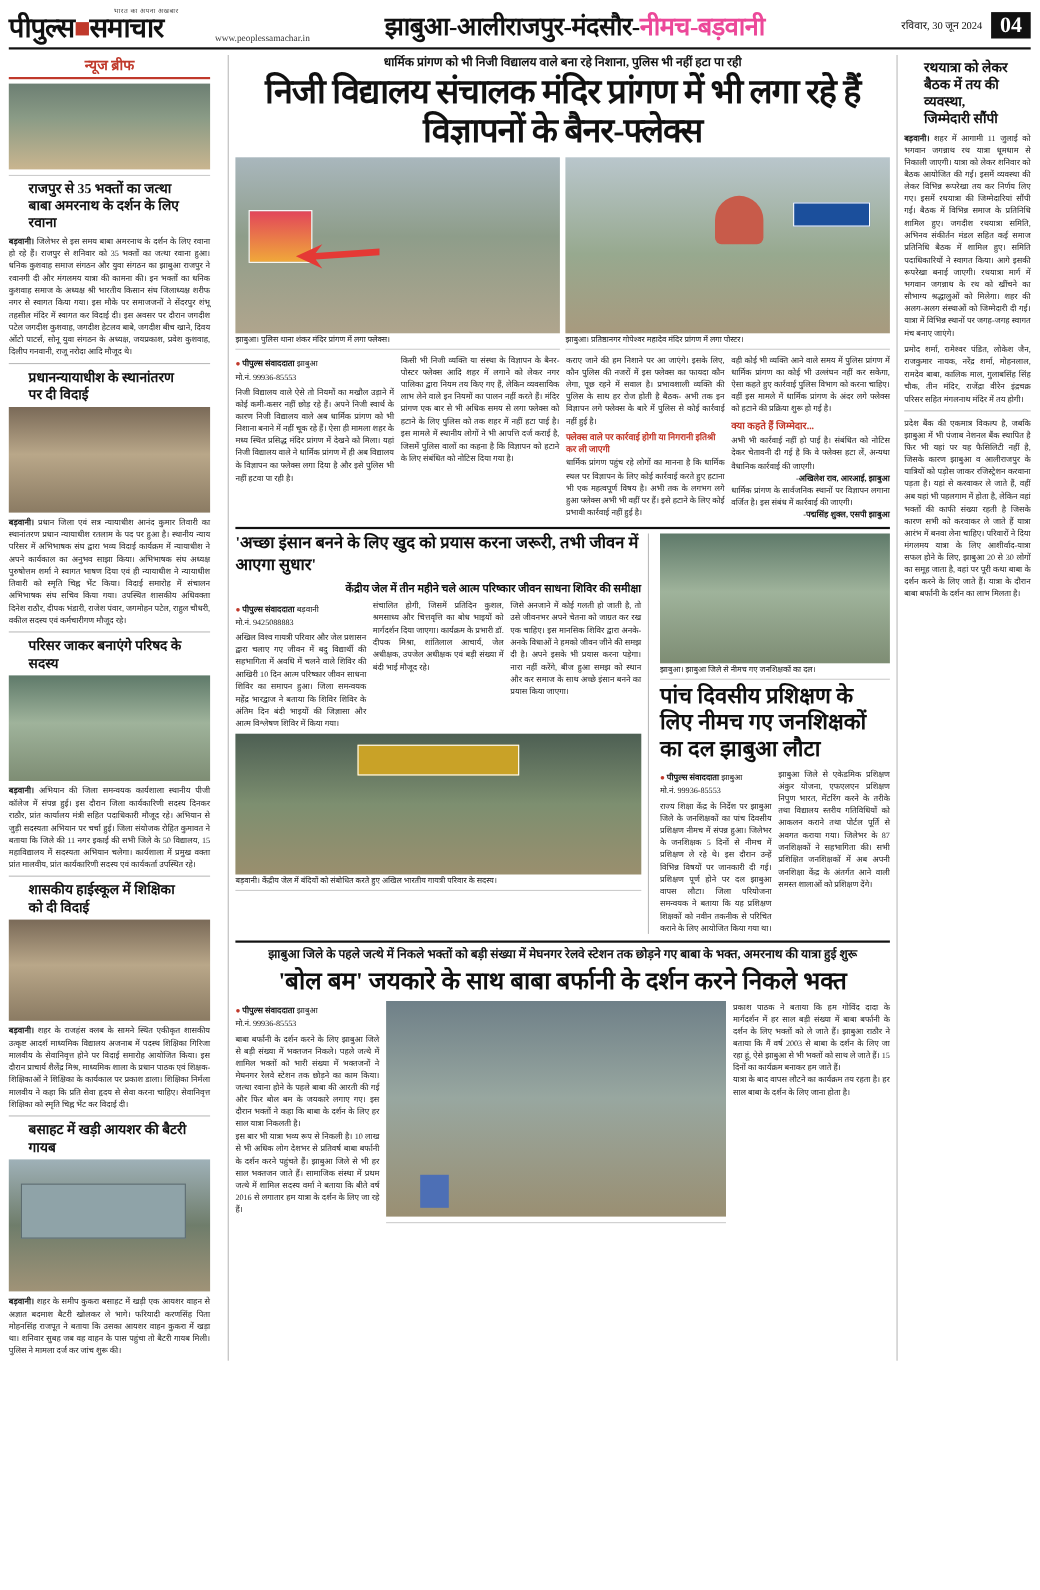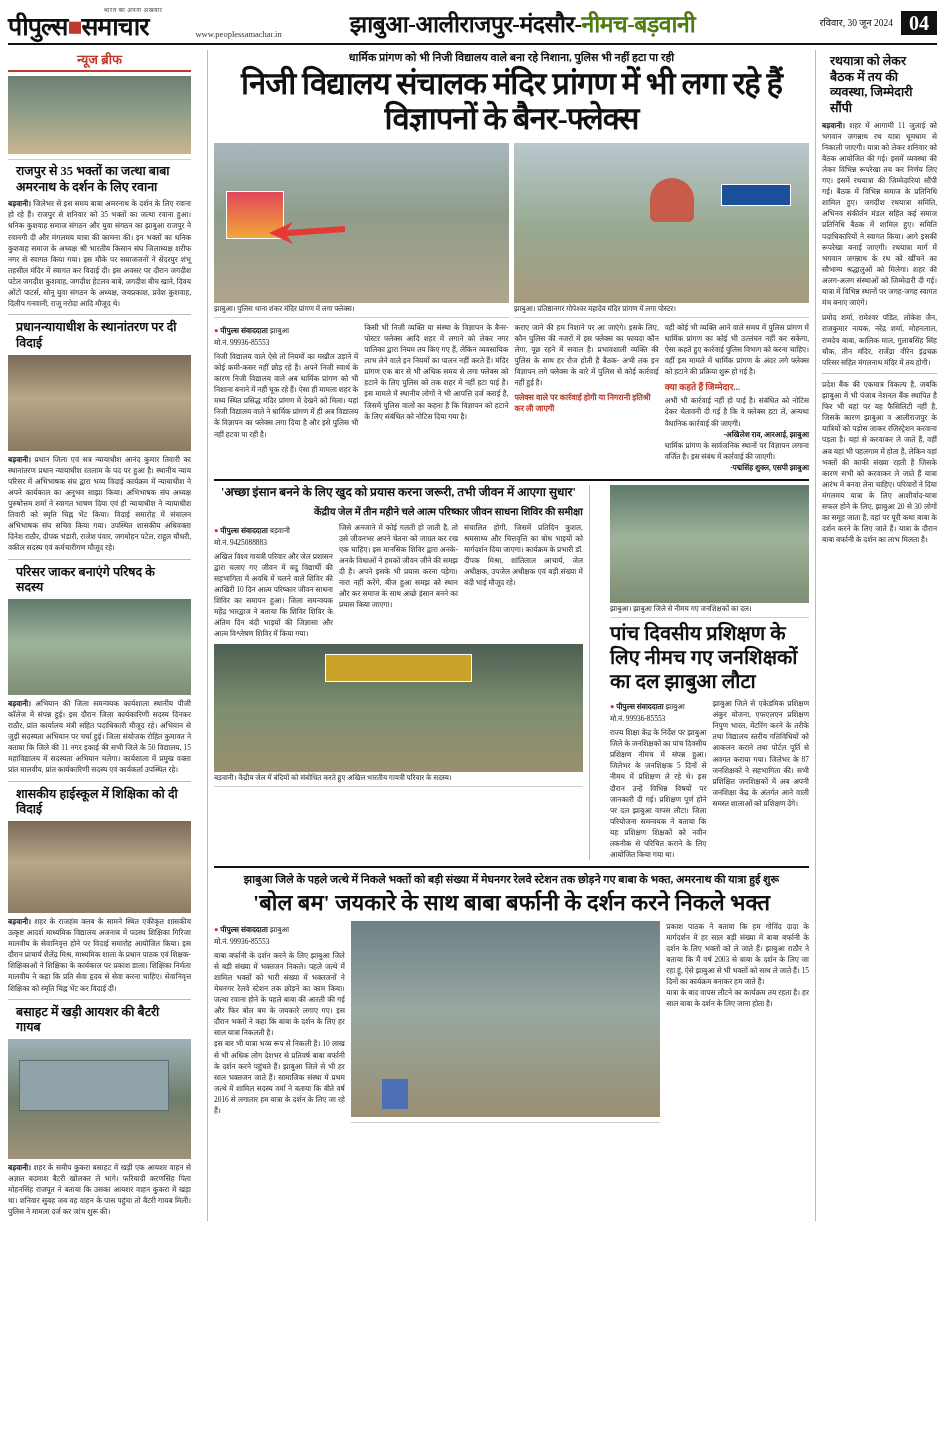--- a/index.html
+++ b/index.html
@@ -16,21 +16,21 @@
   
   .masthead { display:flex; align-items:center; border-bottom:2px solid #111; padding-bottom:4px; }
   .mast-logo { width:250px; flex:0 0 250px; }
   .mast-logo .tiny { font-size:6px; text-align:center; letter-spacing:.5px; color:#444; }
   .mast-logo .brand { font-size:25px; font-weight:bold; letter-spacing:-1px; line-height:1; }
   .mast-logo .brand .sq { color:#c0392b; }
   .mast-url { font-size:8.5px; color:#333; margin-left:6px; }
   .logo-row { display:flex; align-items:flex-end;gap:41px; }
   .mast-center { flex:1; text-align:center; }
   .mast-center .edition { font-size:23px; font-weight:bold; letter-spacing:-.5px; }
-  .mast-center .edition .red { color:#4d7c0f; }
+  .mast-center .edition .red { color:#ec4899; }
   .mast-right { width:150px; flex:0 0 150px; display:flex; align-items:center; justify-content:flex-end; gap:8px; }
   .mast-right .date { font-size:9.5px; font-weight:normal; }
   .mast-right .pageno { background:#111; color:#fff; font-size:20px; font-weight:bold; padding:1px 8px; line-height:1.1; }
 
   
   .grid { display:flex; gap:6px; margin-top:5px; }
   .col-left { width:200px; flex:0 0 200px; border-right:1px solid #bbb; padding-right:16px; }
   .col-mid  { flex:1; }
   .col-right{ width:122px; flex:0 0 122px; border-left:1px solid #bbb; padding-left:6px; }
 
@@ -41,42 +41,42 @@
   .photo.indoor { background:linear-gradient(180deg,#7a6a58 0%,#b9a789 45%,#8b7b63 100%); }
   .photo.group  { background:linear-gradient(180deg,#5f7a6a 0%,#9fb39b 45%,#7e8d74 100%); }
   .photo.street { background:linear-gradient(180deg,#a9b7bd 0%,#8e9d8a 45%,#b0a58d 100%); }
   .photo.temple { background:linear-gradient(180deg,#b9c6cc 0%,#97a98f 55%,#a89a7e 100%); }
   .photo.truck  { background:linear-gradient(180deg,#9fb1b8 0%,#6f7d6b 50%,#a09377 100%); }
   .photo.stage  { background:linear-gradient(180deg,#4d5f53 0%,#7d8f70 50%,#9a8f6e 100%); }
   .photo.crowd  { background:linear-gradient(180deg,#6f8088 0%,#98a7a0 45%,#9a8f72 100%); }
   .photo .ov { position:absolute; inset:0; }
   .cap { font-size:7.2px; color:#222; line-height:1.25; padding:2px 0 3px 0; border-bottom:1px solid #ccc; }
 
-  .hl { font-size:14px; font-weight:bold; line-height:1.25; margin:4px 8px 3px; }
+  .hl { font-size:14px; font-weight:bold; line-height:1.25; margin:4px 18px 3px; }
   .hl.sm { font-size:12.5px; }
   .body-txt { font-size:7.4px; line-height:1.5; text-align:justify; color:#1a1a1a; }
   .body-txt p { margin:0 0 4px 0; }
 
   .kicker { font-size:11px; font-weight:bold; text-align:center; line-height:1.3; margin-bottom:3px; }
   .mega { font-size:31px; font-weight:bold; line-height:1.12; text-align:center; letter-spacing:-1px; margin:2px 0 6px; }
   .mega2 { font-size:22px; font-weight:bold; line-height:1.18; text-align:center; margin:3px 0 5px; }
   .mega3 { font-size:20px; font-weight:bold; line-height:1.2; margin:3px 0 5px; }
 
   .byline { font-size:7.4px; margin:3px 0 2px; }
   .byline .dot { color:#c0392b; font-weight:bold; }
   .byline b { font-weight:bold; }
   .mobile { font-size:7.4px; margin-bottom:4px; }
 
   .cols2 { display:flex; gap:6px; }
   .cols3 { display:flex; gap:6px; }
   .cols4 { display:flex; gap:6px; }
   .c { flex:1; }
 
   .photorow { display:flex; gap:5px; margin-bottom:2px; }
-  .quote-head { font-size:12px; font-weight:bold; line-height:1.3; text-align:center; }
+  .quote-head { font-size:15px; font-weight:bold; line-height:1.3; }
   .quote-sub { font-size:10px; font-weight:bold; text-align:right; margin:3px 0 4px; }
 
   .divider { border-top:1px solid #bbb; margin:5px 0; }
   .thickdiv { border-top:2px solid #111; margin:6px 0 4px; }
 
   .redbar { color:#c0392b; font-weight:bold; font-size:8px; margin:3px 0 2px; }
 
   .arrow-ov { position:absolute; left:18%; top:48%; width:80px; height:26px; }
   .banner-ov { position:absolute; left:4%; top:30%; width:58px; height:48px; background:linear-gradient(180deg,#e2465a,#f0a83a); border:1px solid #fff; }
   .dome { position:absolute; left:46%; top:22%; width:44px; height:44px; background:#c85b4a; border-radius:50% 50% 6px 6px; }
@@ -181,20 +181,21 @@
             <div class="byline"><span class="dot">●</span> <b>पीपुल्स संवाददाता</b> <span>झाबुआ</span></div>
             <div class="mobile">मो.नं. 99936-85553</div>
             <div class="body-txt">निजी विद्यालय वाले ऐसे तो नियमों का मखौल उड़ाने में कोई कमी-कसर नहीं छोड़ रहे हैं। अपने निजी स्वार्थ के कारण निजी विद्यालय वाले अब धार्मिक प्रांगण को भी निशाना बनाने में नहीं चूक रहे हैं। ऐसा ही मामला शहर के मध्य स्थित प्रसिद्ध मंदिर प्रांगण में देखने को मिला। यहां निजी विद्यालय वाले ने धार्मिक प्रांगण में ही अब विद्यालय के विज्ञापन का फ्लेक्स लगा दिया है और इसे पुलिस भी नहीं हटवा पा रही है।</div>
           </div>
           <div class="c">
             <div class="body-txt">किसी भी निजी व्यक्ति या संस्था के विज्ञापन के बैनर-पोस्टर फ्लेक्स आदि शहर में लगाने को लेकर नगर पालिका द्वारा नियम तय किए गए हैं, लेकिन व्यवसायिक लाभ लेने वाले इन नियमों का पालन नहीं करते हैं। मंदिर प्रांगण एक बार से भी अधिक समय से लगा फ्लेक्स को हटाने के लिए पुलिस को तक शहर में नहीं हटा पाई है। इस मामले में स्थानीय लोगों ने भी आपत्ति दर्ज कराई है, जिसमें पुलिस वालों का कहना है कि विज्ञापन को हटाने के लिए संबंधित को नोटिस दिया गया है।</div>
           </div>
           <div class="c">
             <div class="body-txt">कराए जाने की हम निशाने पर आ जाएंगे। इसके लिए, कौन पुलिस की नजरों में इस फ्लेक्स का फायदा कौन लेगा, पूछ रहने में सवाल है। प्रभावशाली व्यक्ति की पुलिस के साथ हर रोज होती है बैठक- अभी तक इन विज्ञापन लगे फ्लेक्स के बारे में पुलिस से कोई कार्रवाई नहीं हुई है।</div>
             <div class="redbar">फ्लेक्स वाले पर कार्रवाई होगी या निगरानी इतिश्री कर ली जाएगी</div>
+            <div class="body-txt">धार्मिक प्रांगण पहुंच रहे लोगों का मानना है कि धार्मिक स्थल पर विज्ञापन के लिए कोई कार्रवाई करते हुए हटाना भी एक महत्वपूर्ण विषय है। अभी तक के लगभग लगे हुआ फ्लेक्स अभी भी वहीं पर हैं। इसे हटाने के लिए कोई प्रभावी कार्रवाई नहीं हुई है।</div>
           </div>
           <div class="c">
             <div class="body-txt">वही कोई भी व्यक्ति आने वाले समय में पुलिस प्रांगण में धार्मिक प्रांगण का कोई भी उल्लंघन नहीं कर सकेगा, ऐसा कहते हुए कार्रवाई पुलिस विभाग को करना चाहिए। वहीं इस मामले में धार्मिक प्रांगण के अंदर लगे फ्लेक्स को हटाने की प्रक्रिया शुरू हो गई है।</div>
             <div class="redbar" style="font-size:9px">क्या कहते हैं जिम्मेदार...</div>
             <div class="body-txt">अभी भी कार्रवाई नहीं हो पाई है। संबंधित को नोटिस देकर चेतावनी दी गई है कि वे फ्लेक्स हटा लें, अन्यथा वैधानिक कार्रवाई की जाएगी।</div>
             <div class="body-txt" style="text-align:right;font-weight:bold">-अखिलेश राव, आरआई, झाबुआ</div>
             <div class="body-txt">धार्मिक प्रांगण के सार्वजनिक स्थानों पर विज्ञापन लगाना वर्जित है। इस संबंध में कार्रवाई की जाएगी।</div>
             <div class="body-txt" style="text-align:right;font-weight:bold">-पद्मसिंह शुक्ल, एसपी झाबुआ</div>
           </div>
         </div>
@@ -206,33 +207,33 @@
         <div style="flex:0 0 62%">
           <div class="quote-head">'अच्छा इंसान बनने के लिए खुद को प्रयास करना जरूरी, तभी जीवन में आएगा सुधार'</div>
           <div class="quote-sub">केंद्रीय जेल में तीन महीने चले आत्म परिष्कार जीवन साधना शिविर की समीक्षा</div>
           <div class="cols3">
             <div class="c">
               <div class="byline"><span class="dot">●</span> <b>पीपुल्स संवाददाता</b> <span>बड़वानी</span></div>
               <div class="mobile">मो.नं. 9425088883</div>
               <div class="body-txt">अखिल विश्व गायत्री परिवार और जेल प्रशासन द्वारा चलाए गए जीवन में बदु विद्यार्थी की सहभागिता में अवधि में चलने वाले शिविर की आखिरी 10 दिन आत्म परिष्कार जीवन साधना शिविर का समापन हुआ। जिला समन्वयक महेंद्र भारद्वाज ने बताया कि शिविर शिविर के अंतिम दिन बंदी भाइयों की जिज्ञासा और आत्म विश्लेषण शिविर में किया गया।</div>
             </div>
             <div class="c">
+                <div class="body-txt">संचालित होगी, जिसमें प्रतिदिन कुशल, श्रमसाध्य और चित्तवृत्ति का बोध भाइयों को मार्गदर्शन दिया जाएगा। कार्यक्रम के प्रभारी डॉ. दीपक मिश्रा, शांतिलाल आचार्य, जेल अधीक्षक, उपजेल अधीक्षक एवं बड़ी संख्या में बंदी भाई मौजूद रहे।</div>
+              </div>
+            <div class="c">
                 <div class="body-txt">जिसे अनजाने में कोई गलती हो जाती है, तो उसे जीवनभर अपने चेतना को जाग्रत कर रख एक चाहिए। इस मानसिक शिविर द्वारा अनके-अनके विधाओं ने हमको जीवन जीने की समझ दी है। अपने इसके भी प्रयास करना पड़ेगा। नारा नहीं करेंगे, बीज हुआ समझ को स्थान और कर समाज के साथ अच्छे इंसान बनने का प्रयास किया जाएगा।</div>
               </div>
-            <div class="c">
-                <div class="body-txt">संचालित होगी, जिसमें प्रतिदिन कुशल, श्रमसाध्य और चित्तवृत्ति का बोध भाइयों को मार्गदर्शन दिया जाएगा। कार्यक्रम के प्रभारी डॉ. दीपक मिश्रा, शांतिलाल आचार्य, जेल अधीक्षक, उपजेल अधीक्षक एवं बड़ी संख्या में बंदी भाई मौजूद रहे।</div>
-              </div>
           </div>
           <div class="photo stage" style="height:128px; margin-top:4px; position:relative">
             <div style="position:absolute;left:30%;top:8%;width:40%;height:22%;background:#c9a227;border:1px solid #fff;"></div>
           </div>
           <div class="cap">बड़वानी। केंद्रीय जेल में बंदियों को संबोधित करते हुए अखिल भारतीय गायत्री परिवार के सदस्य।</div>
         </div>
 
-        <div style="flex:1; border-left:1px solid #bbb; padding-left:20px">
+        <div style="flex:1; border-left:1px solid #bbb; padding-left:10px">
           <div class="photo group" style="height:118px"></div>
           <div class="cap">झाबुआ। झाबुआ जिले से नीमच गए जनशिक्षकों का दल।</div>
           <div class="mega3">पांच दिवसीय प्रशिक्षण के लिए नीमच गए जनशिक्षकों का दल झाबुआ लौटा</div>
           <div class="cols2">
             <div class="c">
               <div class="byline"><span class="dot">●</span> <b>पीपुल्स संवाददाता</b> <span>झाबुआ</span></div>
               <div class="mobile">मो.नं. 99936-85553</div>
               <div class="body-txt">राज्य शिक्षा केंद्र के निर्देश पर झाबुआ जिले के जनशिक्षकों का पांच दिवसीय प्रशिक्षण नीमच में संपन्न हुआ। जिलेभर के जनशिक्षक 5 दिनों से नीमच में प्रशिक्षण ले रहे थे। इस दौरान उन्हें विभिन्न विषयों पर जानकारी दी गई। प्रशिक्षण पूर्ण होने पर दल झाबुआ वापस लौटा। जिला परियोजना समन्वयक ने बताया कि यह प्रशिक्षण शिक्षकों को नवीन तकनीक से परिचित कराने के लिए आयोजित किया गया था।</div>
             </div>
             <div class="c">

